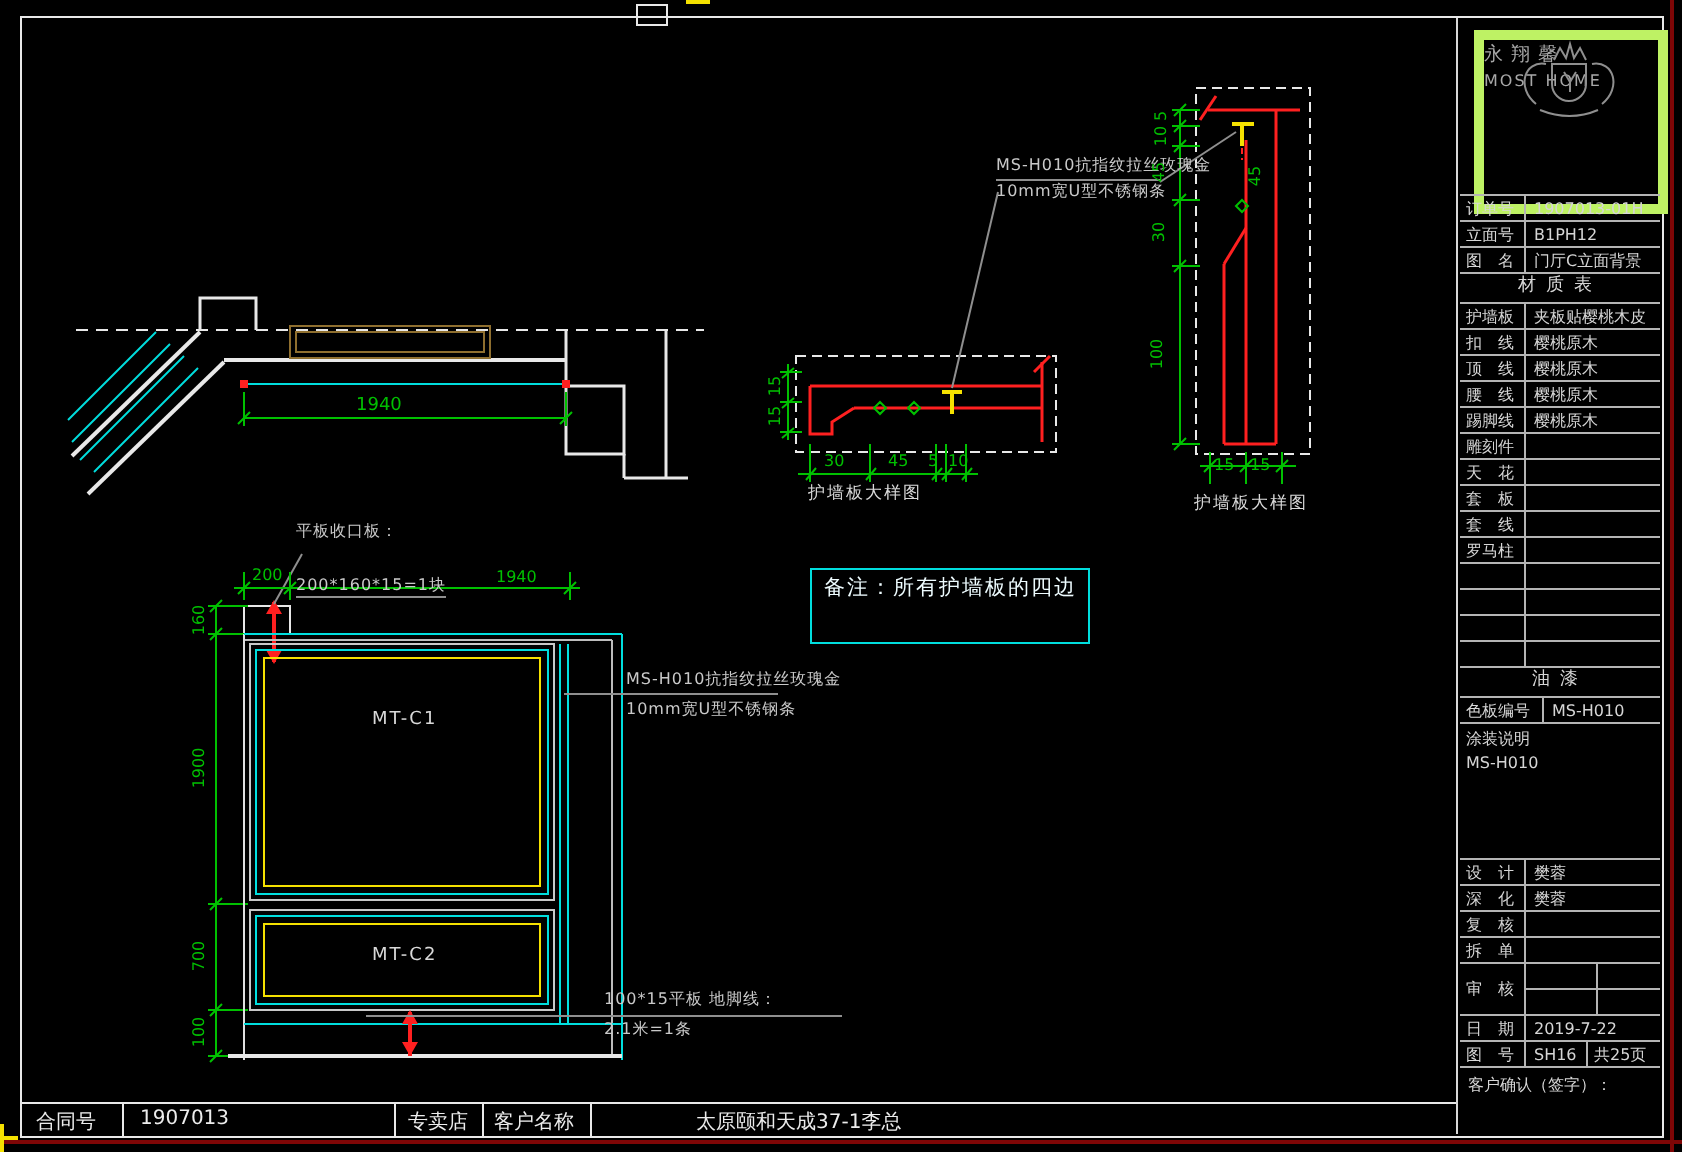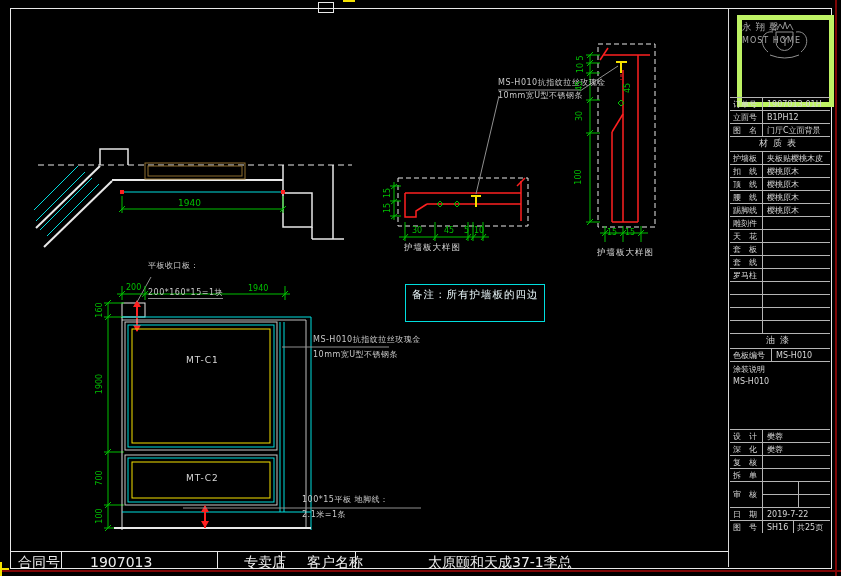--- a/index.html
+++ b/index.html
@@ -18,21 +18,21 @@
   
   .frame{position:absolute;left:10px;top:8px;width:820px;height:559px;border:1px solid #e8e8e8;}
   .redline-v{position:absolute;left:835px;top:0;width:2px;height:576px;background:#7e0606;}
   .redline-h{position:absolute;left:0;top:570px;width:841px;height:2px;background:#7e0606;}
   .vpmark{position:absolute;left:318px;top:2px;width:14px;height:9px;border:1px solid #e8e8e8;}
   .ytick-top{position:absolute;left:343px;top:0;width:12px;height:2px;background:#f5e100;}
   .ytick-bl1{position:absolute;left:0;top:562px;width:2px;height:14px;background:#f5e100;}
   .ytick-bl2{position:absolute;left:0;top:568px;width:9px;height:2px;background:#f5e100;}
   
   .bbar{position:absolute;left:11px;top:551px;width:717px;height:16px;border-top:1px solid #e8e8e8;
-        display:flex;font-size:14px;color:#ececec;gap:20px;}
+        display:flex;font-size:10px;color:#ececec;}
   .bbar>div{border-right:1px solid #e8e8e8;padding-top:2px;box-sizing:border-box;white-space:nowrap;}
   .bbar>div:last-child{border-right:none;margin-left:44px;}
   
   .tb{position:absolute;left:728px;top:9px;width:103px;height:558px;border-left:1px solid #d8d8d8;
       font-size:8px;color:#d6d6d6;box-sizing:border-box;}
   .logo{position:absolute;left:8px;top:6px;width:87px;height:82px;border:5px solid #bef264;
         text-align:left;color:#a8a8a8;}
   .logo .cn{font-size:9.5px;letter-spacing:4px;margin-top:1px;}
   .logo .en{font-size:8px;letter-spacing:1px;margin-top:2px;}
   .tbrows{position:absolute;left:1px;right:1px;top:88px;bottom:0;display:flex;flex-direction:column;}
@@ -341,20 +341,23 @@
       </div>
       <div class="tbrow">
         <span class="lab">日　期</span>
         <span class="val">2019-7-22</span>
       </div>
       <div class="tbrow sheetrow">
         <span class="lab">图　号</span>
         <span class="v1">SH16</span>
         <span class="v2">共25页</span>
       </div>
+      <div class="confirm">
+        <span>客户确认（签字）：</span>
+      </div>
     </div>
   </div>
 
   <div class="bbar">
     <div style="width:51px;padding-left:7px;">合同号</div>
     <div style="width:136px;padding-left:8px;">1907013</div>
     <div style="width:44px;padding-left:6px;">专卖店</div>
     <div style="width:54px;padding-left:5px;">客户名称</div>
     <div style="flex:1;padding-left:8px;">太原颐和天成37-1李总</div>
   </div>

